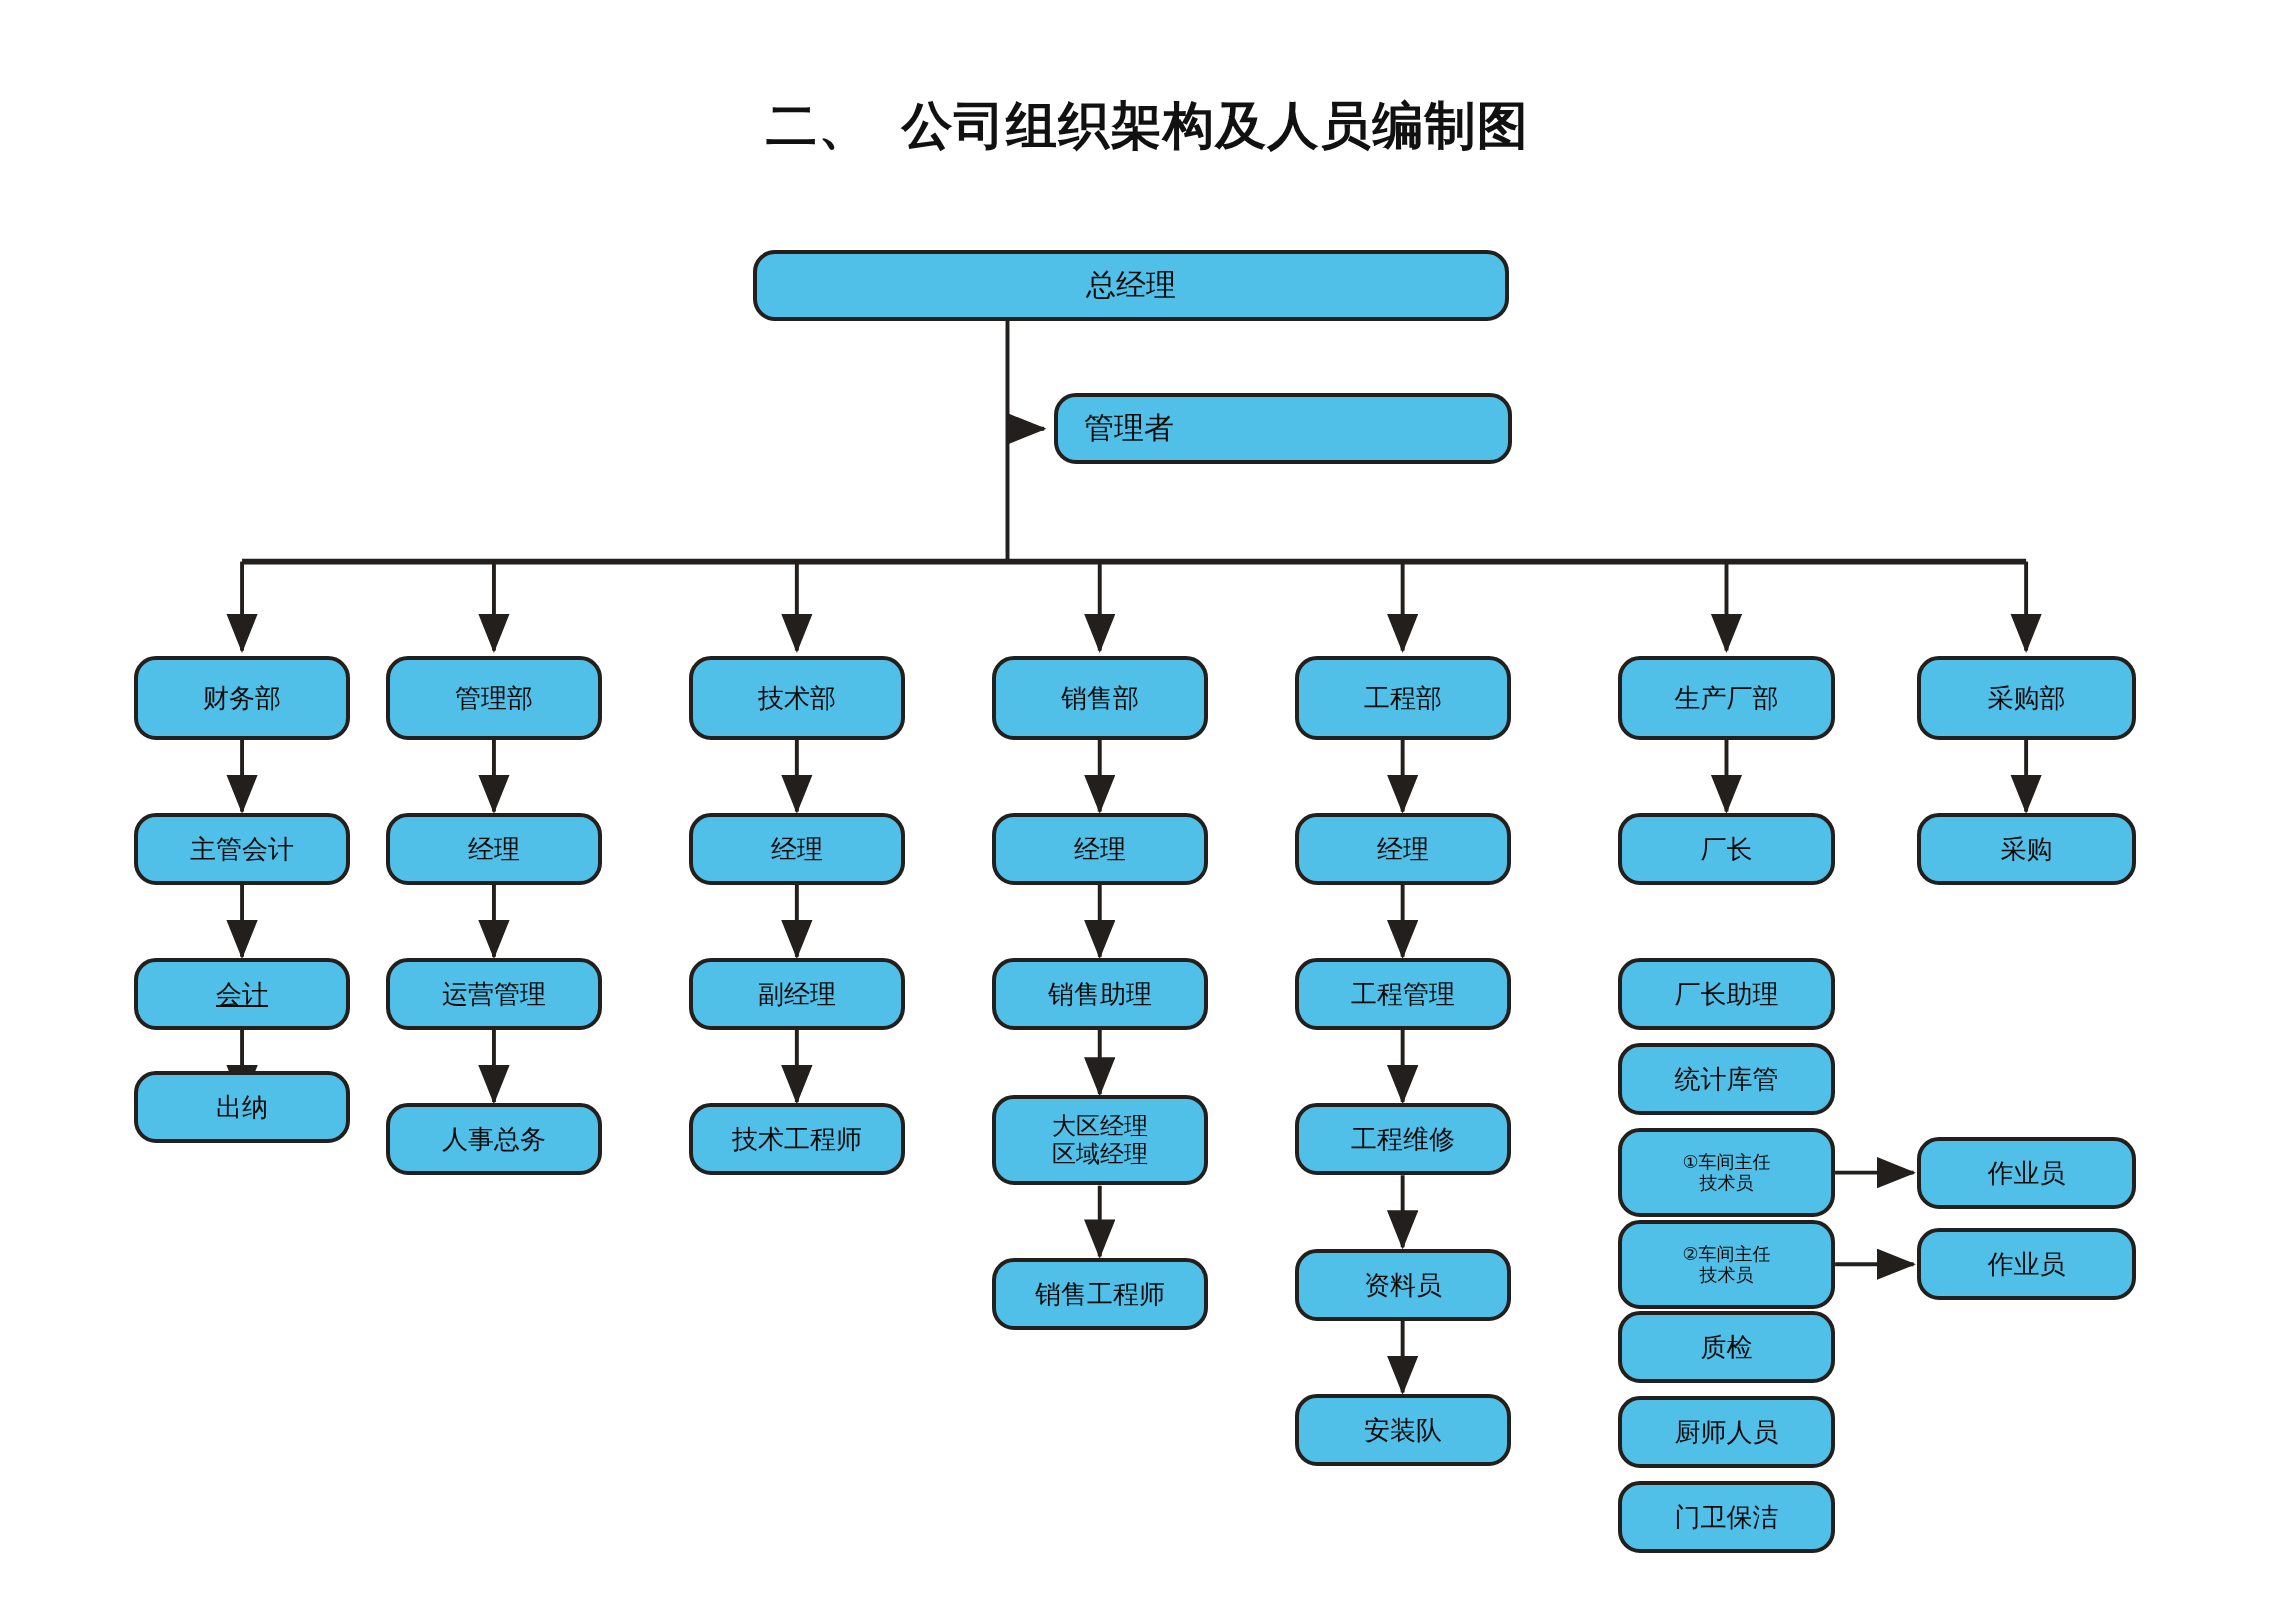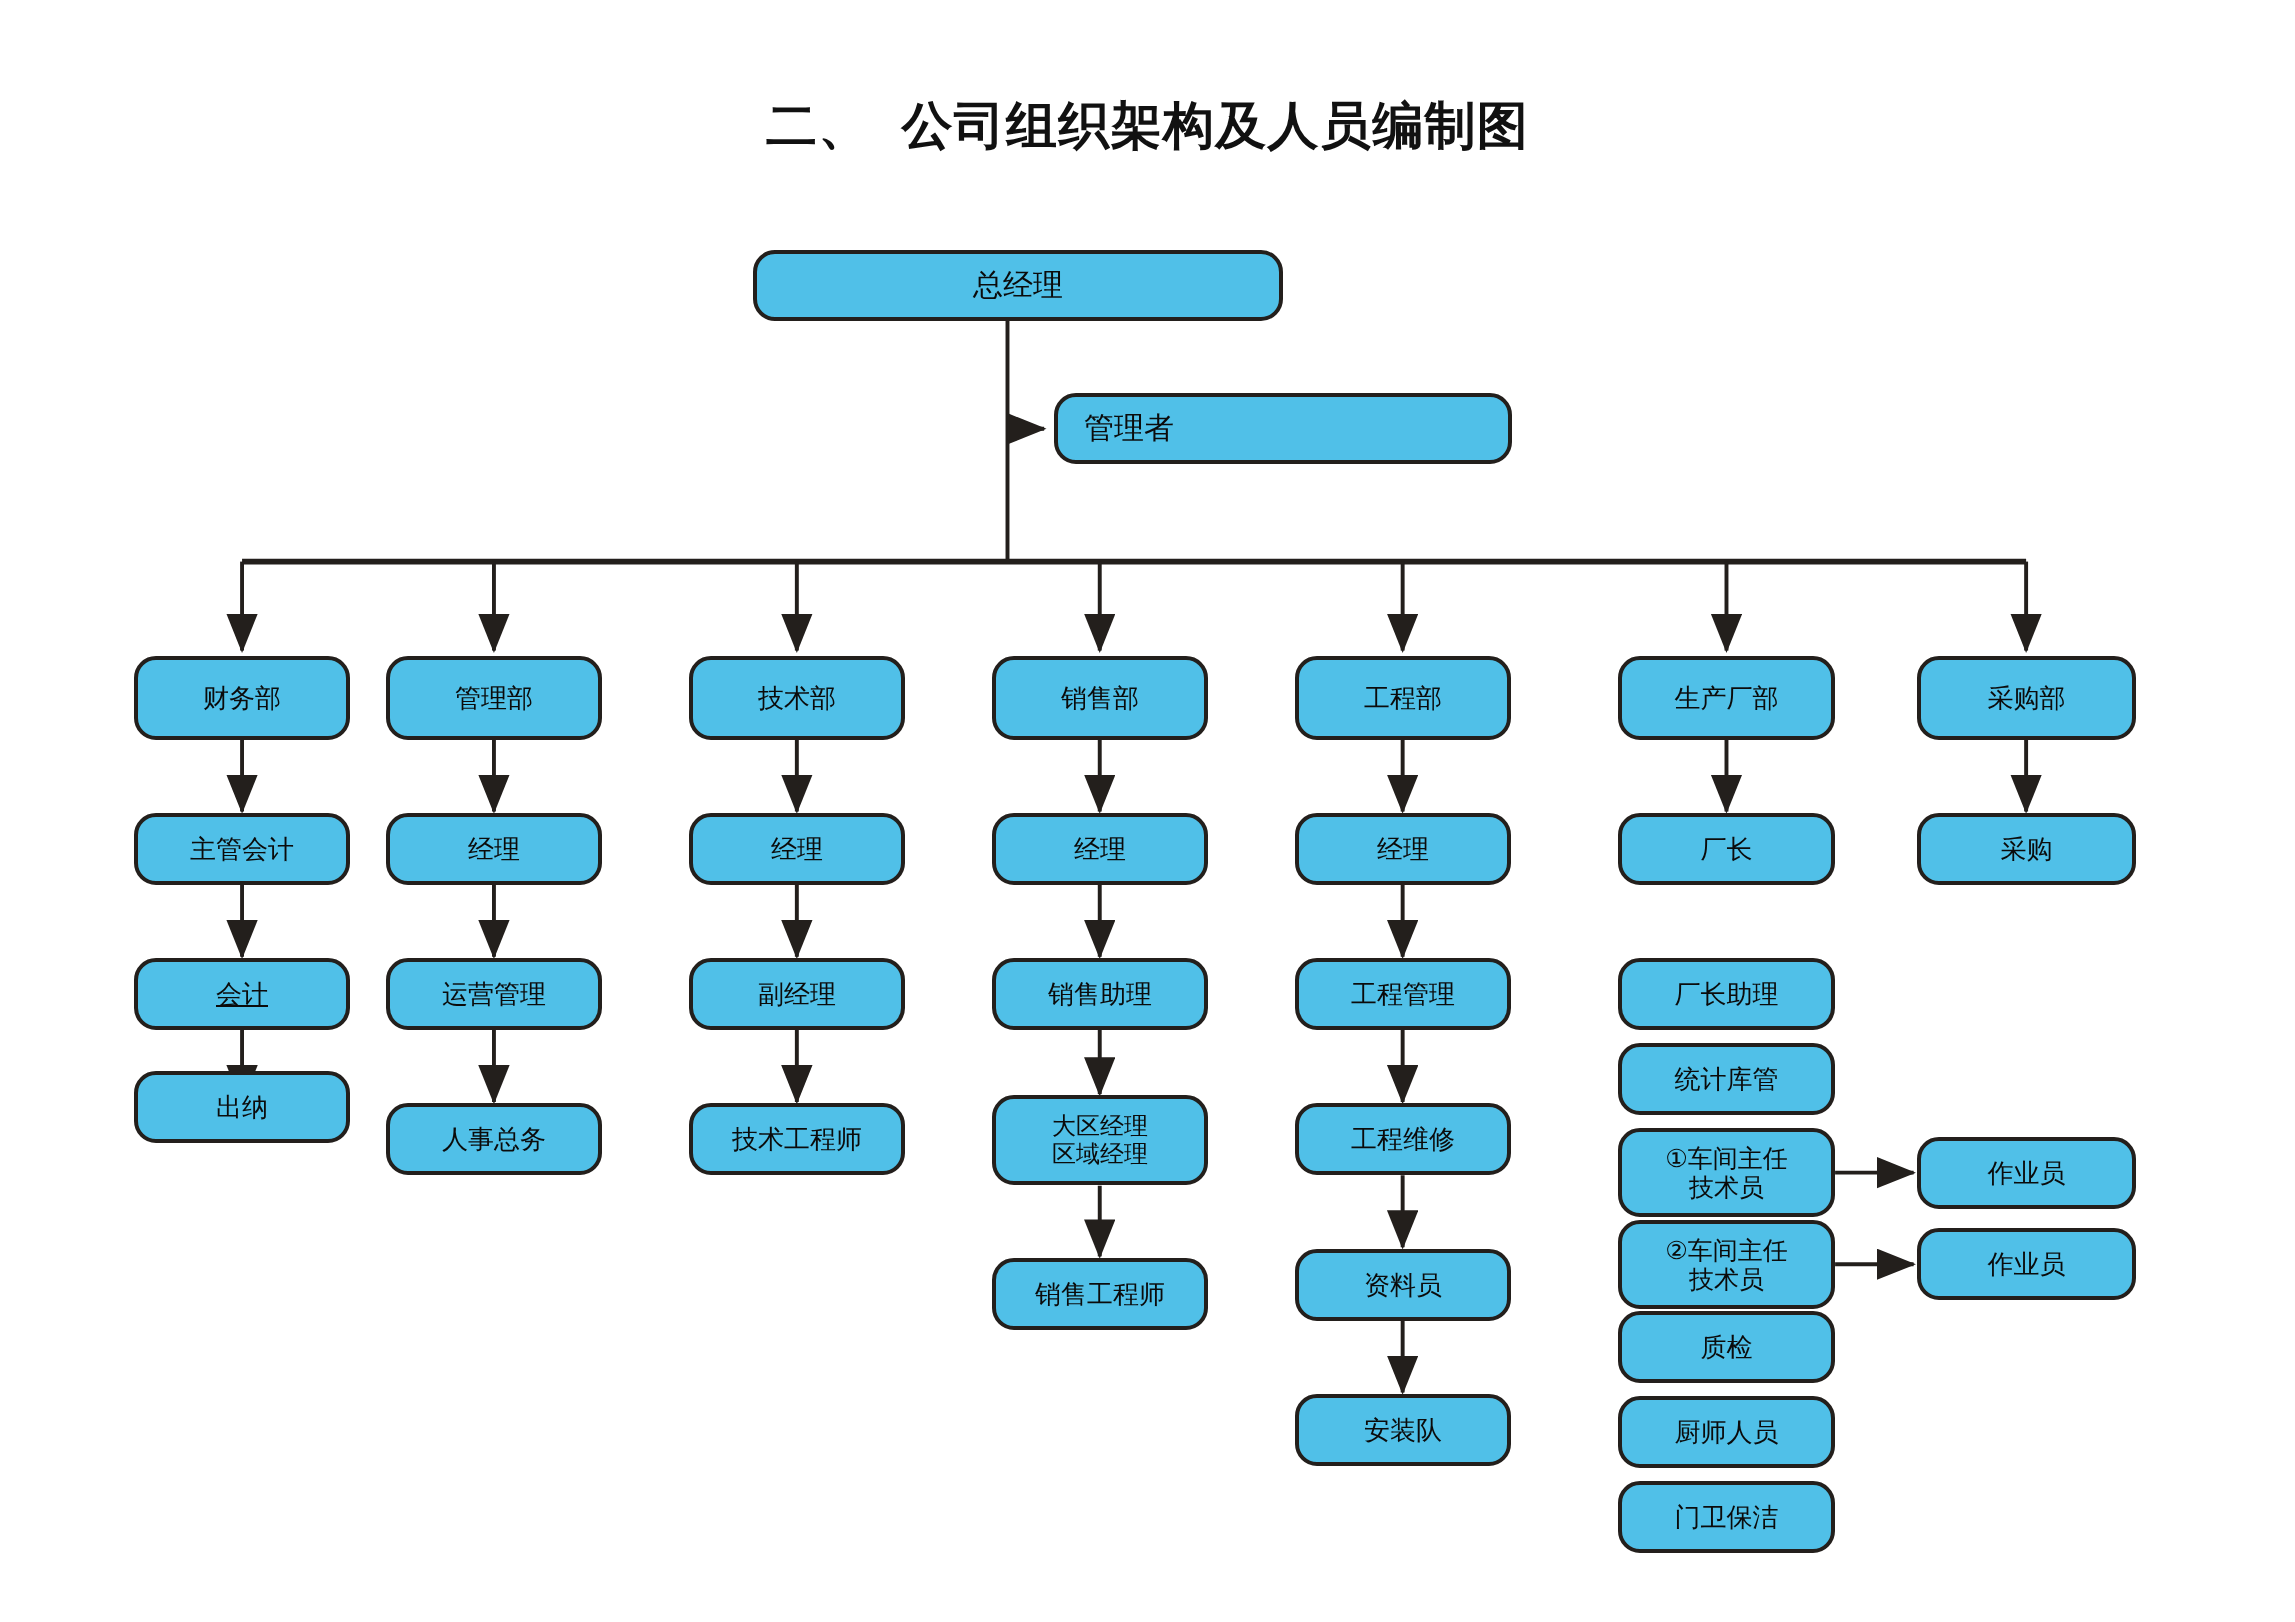--- a/index.html
+++ b/index.html
@@ -52,21 +52,21 @@
     font-size: 26px;
     line-height: 1.08;
     text-align: center;
     white-space: pre-line;
     padding: 1.3px 6.5px;
     z-index: 3;
   }
   .node.big   { font-size: 30px; }
   .node.left  { justify-content: flex-start; padding-left: 26px; text-align: left; }
   .node.two   { font-size: 24px; line-height: 1.16; }
-  .node.small { font-size: 25px; }
+  .node.small { font-size: 18px; }
 </style>
 </head>
 <body>
 
 <div id="canvas">
 
   <div id="title">二、  公司组织架构及人员编制图</div>
 
   <svg id="wires" viewBox="0 0 3508 2480" width="2295" height="1623" xmlns="http://www.w3.org/2000/svg">
     <defs>
@@ -116,21 +116,21 @@
       <line x1="2639" y1="1130" x2="2639" y2="1240" marker-end="url(#ah)"></line>
 
       <line x1="2805" y1="1792" x2="2925" y2="1792" marker-end="url(#ah)"></line>
 
       <line x1="2805" y1="1932" x2="2925" y2="1932" marker-end="url(#ah)"></line>
 
       <line x1="3097" y1="1130" x2="3097" y2="1240" marker-end="url(#ah)"></line>
     </g>
   </svg>
 
-  <div class="node big" style="left:753px; top:250px; width:530px; height:71px;">总经理</div>
+  <div class="node big" style="left:753px; top:250px; width:756px; height:71px;">总经理</div>
 
   <div class="node big left" style="left:1054px; top:393px; width:458px; height:71px;">管理者</div>
 
   <div class="node" style="left:134px; top:656px; width:216px; height:84px;">财务部</div>
   <div class="node" style="left:386px; top:656px; width:216px; height:84px;">管理部</div>
   <div class="node" style="left:689px; top:656px; width:216px; height:84px;">技术部</div>
   <div class="node" style="left:992px; top:656px; width:216px; height:84px;">销售部</div>
   <div class="node" style="left:1295px; top:656px; width:216px; height:84px;">工程部</div>
   <div class="node" style="left:1618px; top:656px; width:217px; height:84px;">生产厂部</div>
   <div class="node" style="left:1917px; top:656px; width:219px; height:84px;">采购部</div>

